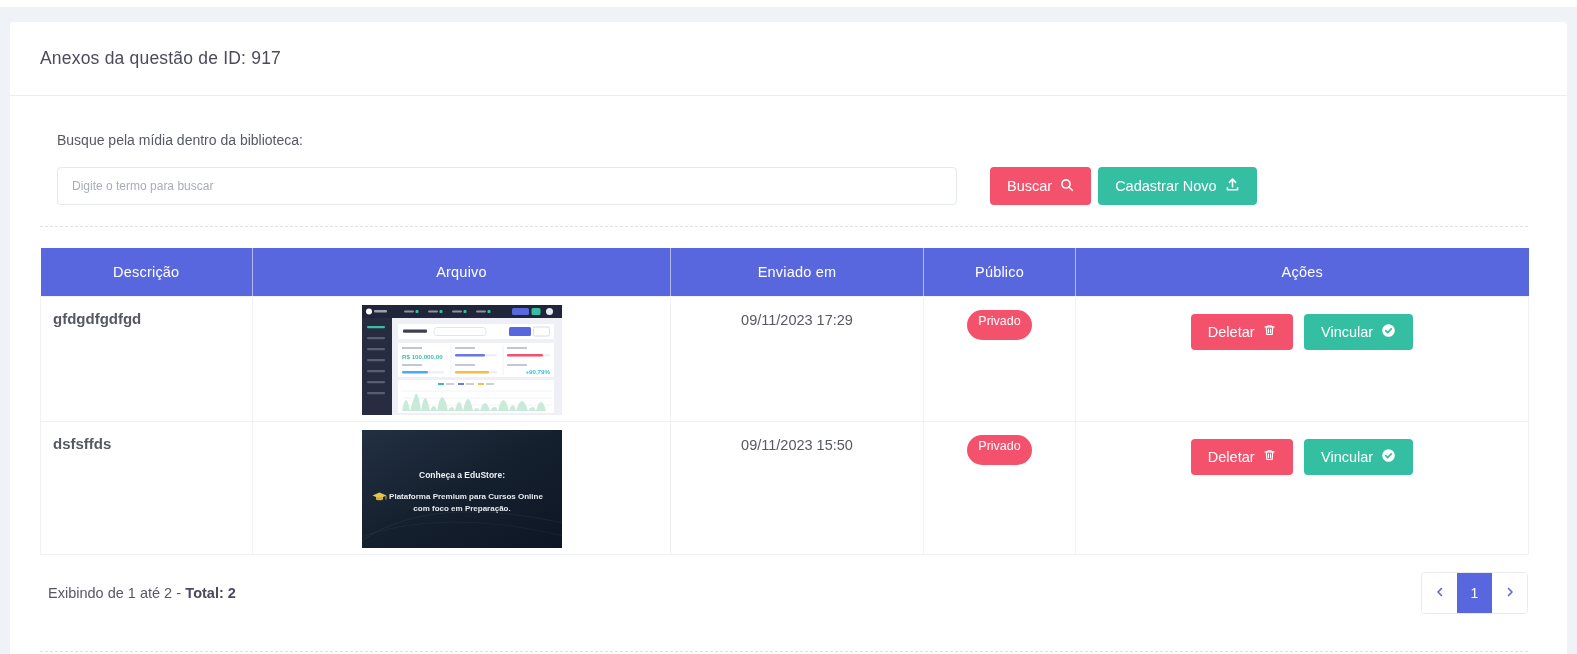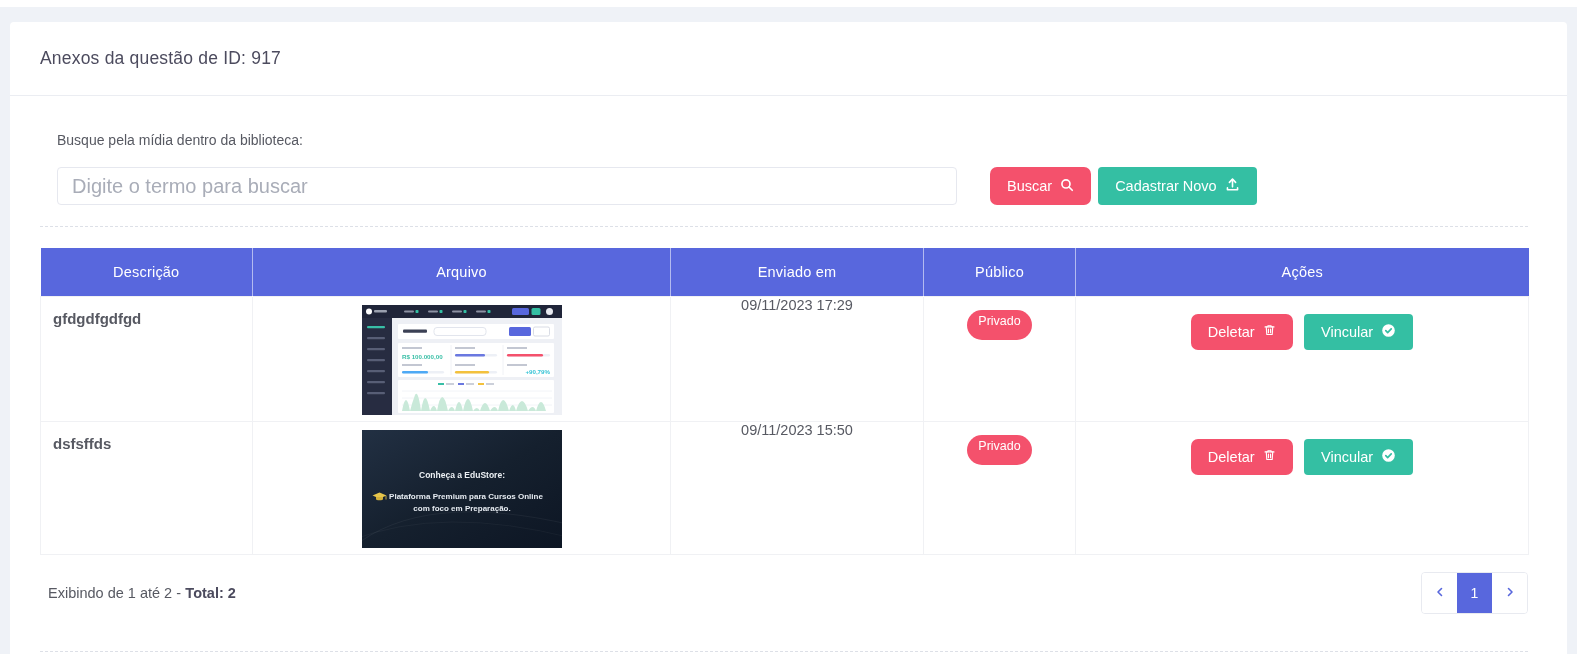--- a/index.html
+++ b/index.html
@@ -26,53 +26,53 @@
   .card-title { font-size: 17.5px; font-weight: 400; color: #4c4b5e; letter-spacing: .2px; }
   .card-body { padding: 0 29px 0 30px; }
 
   
   .search-section { margin: 36px 0 0 17px; }
   .search-label { display: block; font-size: 14px; color: #575962; margin-bottom: 19px; }
   .search-row { display: flex; align-items: center; }
   .search-input {
     width: 900px; height: 38px;
     border: 1px solid #e6e8ef; border-radius: 4px;
-    padding: 0 14px; font-size: 20px; color: #575962; outline: none;
+    padding: 0 14px; font-size: 12px; color: #575962; outline: none;
     font-family: inherit;
   }
   .search-input::placeholder { color: #a9adb8; }
   .btn {
     display: inline-flex; align-items: center; gap: 8px;
     height: 38px; padding: 0 17px;
     border: none; border-radius: 4px;
     color: #fff; font-size: 14.5px; font-family: inherit;
     cursor: pointer; white-space: nowrap;
   }
-  .btn-danger { background: #f4516c; border-radius: 7px; }
+  .btn-danger { background: #f4516c; }
   .btn-success { background: #34bfa3; }
   .search-row .btn-danger { margin-left: 33px; }
   .search-row .btn-success { margin-left: 7px; }
 
   .dashed-divider { border-top: 1px dashed #dde0e7; width: 1488px; }
   .divider-1 { margin-top: 21px; }
   .divider-2 { margin-top: 37px; }
 
   
   table.attachments { border-collapse: collapse; table-layout: fixed; width: 1488px; margin-top: 21px; }
   .col-desc { width: 212px; } .col-file { width: 418px; } .col-date { width: 253px; }
   .col-pub { width: 152px; } .col-act { width: 453px; }
   thead th {
     background: #5867dd; color: #fff; font-weight: 400; font-size: 14.5px;
     height: 48px; text-align: center; letter-spacing: .2px;
   }
   thead th + th { border-left: 1px solid rgba(255,255,255,.55); }
   tbody td { border: 1px solid #f0f1f4; vertical-align: top; background: #fff; }
   td.cell-desc { padding: 13px 10px 0 12px; font-size: 15px; font-weight: 600; color: #575962; text-align: left; }
   td.cell-file { padding: 8px 0 6px 0; }
-  td.cell-date { text-align: center; font-size: 14.5px; color: #575962; }
+  td.cell-date { padding-top: 15px; text-align: center; font-size: 14.5px; color: #575962; }
   td.cell-pub { padding-top: 13px; text-align: center; }
   td.cell-act { padding-top: 17px; text-align: center; }
   .badge {
     display: inline-block; background: #f4516c; color: #fff;
     font-size: 12.5px; padding: 4px 11px 12px; border-radius: 20px;
   }
   .cell-act .btn { height: 36px; }
   .cell-act .btn + .btn { margin-left: 7px; }
 
   .thumb-svg { display: block; margin: 0 auto; }

